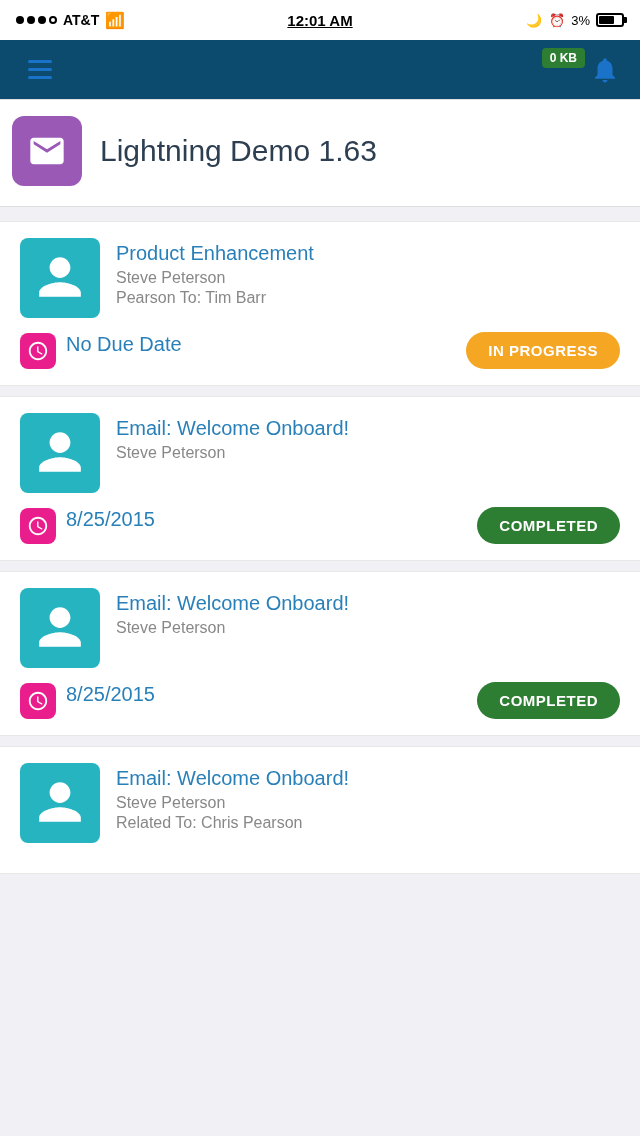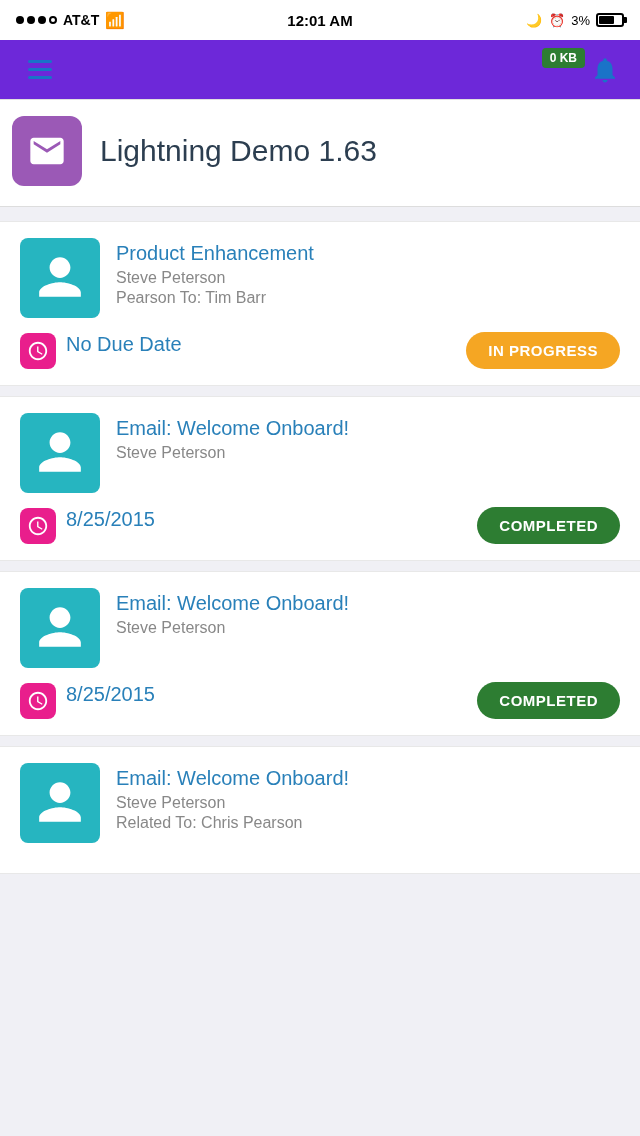--- a/index.html
+++ b/index.html
@@ -49,20 +49,21 @@
     .carrier-name {
       font-size: 14px;
       font-weight: 600;
     }
     .status-center {
       font-size: 15px;
       font-weight: 600;
       position: absolute;
       left: 50%;
       transform: translateX(-50%);
+      text-decoration: underline;
     }
     .status-right {
       display: flex;
       align-items: center;
       gap: 6px;
       font-size: 13px;
     }
     .battery {
       width: 28px;
       height: 14px;
@@ -86,21 +87,21 @@
     }
     .battery-fill {
       height: 100%;
       width: 70%;
       background: black;
       border-radius: 1px;
     }
 
     
     .nav-bar {
-      background: #6d28d9;
+      background: #0c4a6e;
       height: 60px;
       display: flex;
       align-items: center;
       justify-content: space-between;
       padding: 0 20px;
       border-bottom: 1px solid #e0e0e0;
       position: relative;
     }
     .hamburger {
       display: flex;

